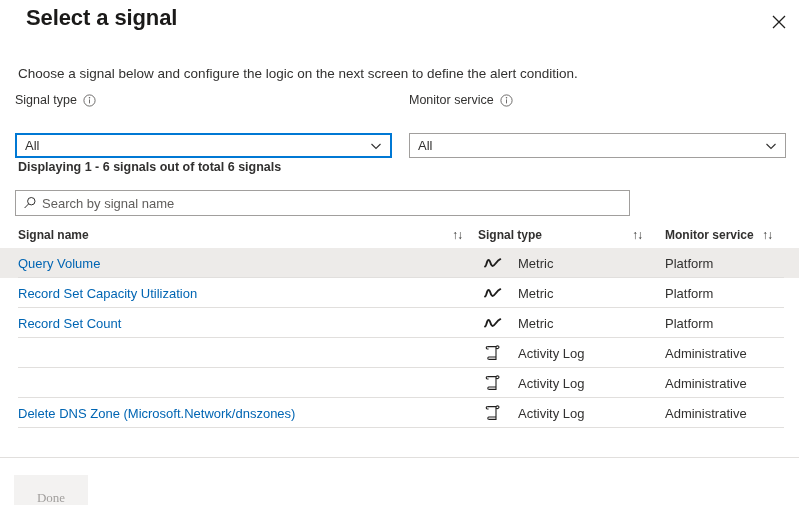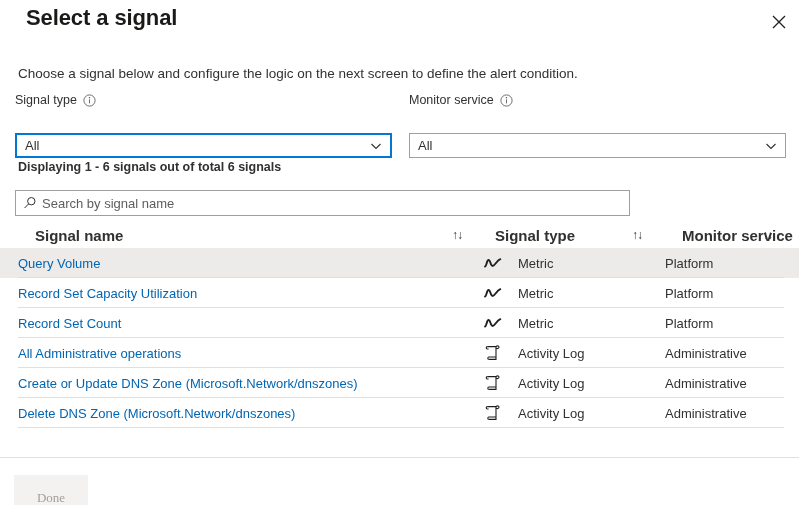--- a/index.html
+++ b/index.html
@@ -198,25 +198,24 @@
   }
 
   .c-name  { position: absolute; left: 18px;  width: 430px; }
   .c-sort1 { position: absolute; left: 452px; width: 20px; }
   .c-type  { position: absolute; left: 478px; width: 150px; display: flex; align-items: center; }
   .c-sort2 { position: absolute; left: 632px; width: 20px; }
   .c-svc   { position: absolute; left: 665px; width: 110px; }
   .c-sort3 { position: absolute; left: 762px; width: 20px; }
 
   .th {
-    font-size: 15px;
+    font-size: 12px;
     font-weight: 700;
     color: #323130;
     white-space: nowrap;
-    margin-left: 17px;
   }
   .sort-icon {
     font-size: 12px;
     color: #323130;
     cursor: pointer;
     line-height: 1;
     letter-spacing: -1px;
     display: inline-block;
   }
   .cell-link {
@@ -380,36 +379,34 @@
       <svg width="18" height="12" viewBox="0 0 18 12">
         <path d="M1 9.5 C2.6 9.5 2.6 3 4.6 3 C6.6 3 6.3 9 8.6 9 C11 9 12.5 3.5 16.3 2.2" stroke="#201f1e" stroke-width="1.9" fill="none" stroke-linecap="round"></path>
       </svg>
     </span>
     <span class="cell-text c-type-label">Metric</span>
     <span class="cell-text c-svc">Platform</span>
     <span class="row-divider"></span>
   </div>
 
   <div class="row row-body">
-    <span class="cell-link c-name">All Administrative operations</span>
     <span class="type-icon-slot">
       <svg width="16" height="18" viewBox="0 0 16 18">
         <path d="M2.2 2.6 L11 2.6 L11 15.4 L3.8 15.4" fill="none" stroke="#201f1e" stroke-width="1.1"></path>
         <path d="M2.2 2.6 C0.9 2.6 0.9 5 2.2 5 L3.6 5" fill="none" stroke="#201f1e" stroke-width="1.1"></path>
         <path d="M3.8 15.4 C2.5 15.4 2.5 13 3.8 13 L11 13" fill="none" stroke="#201f1e" stroke-width="1.1"></path>
         <path d="M11 2.6 C12.6 1.2 14.4 2.1 13.9 3.6 C13.6 4.6 12.2 4.9 11 4.2" fill="none" stroke="#201f1e" stroke-width="1.1"></path>
       </svg>
     </span>
     <span class="cell-text c-type-label">Activity Log</span>
     <span class="cell-text c-svc">Administrative</span>
     <span class="row-divider"></span>
   </div>
 
   <div class="row row-body">
-    <span class="cell-link c-name">Create or Update DNS Zone (Microsoft.Network/dnszones)</span>
     <span class="type-icon-slot">
       <svg width="16" height="18" viewBox="0 0 16 18">
         <path d="M2.2 2.6 L11 2.6 L11 15.4 L3.8 15.4" fill="none" stroke="#201f1e" stroke-width="1.1"></path>
         <path d="M2.2 2.6 C0.9 2.6 0.9 5 2.2 5 L3.6 5" fill="none" stroke="#201f1e" stroke-width="1.1"></path>
         <path d="M3.8 15.4 C2.5 15.4 2.5 13 3.8 13 L11 13" fill="none" stroke="#201f1e" stroke-width="1.1"></path>
         <path d="M11 2.6 C12.6 1.2 14.4 2.1 13.9 3.6 C13.6 4.6 12.2 4.9 11 4.2" fill="none" stroke="#201f1e" stroke-width="1.1"></path>
       </svg>
     </span>
     <span class="cell-text c-type-label">Activity Log</span>
     <span class="cell-text c-svc">Administrative</span>

